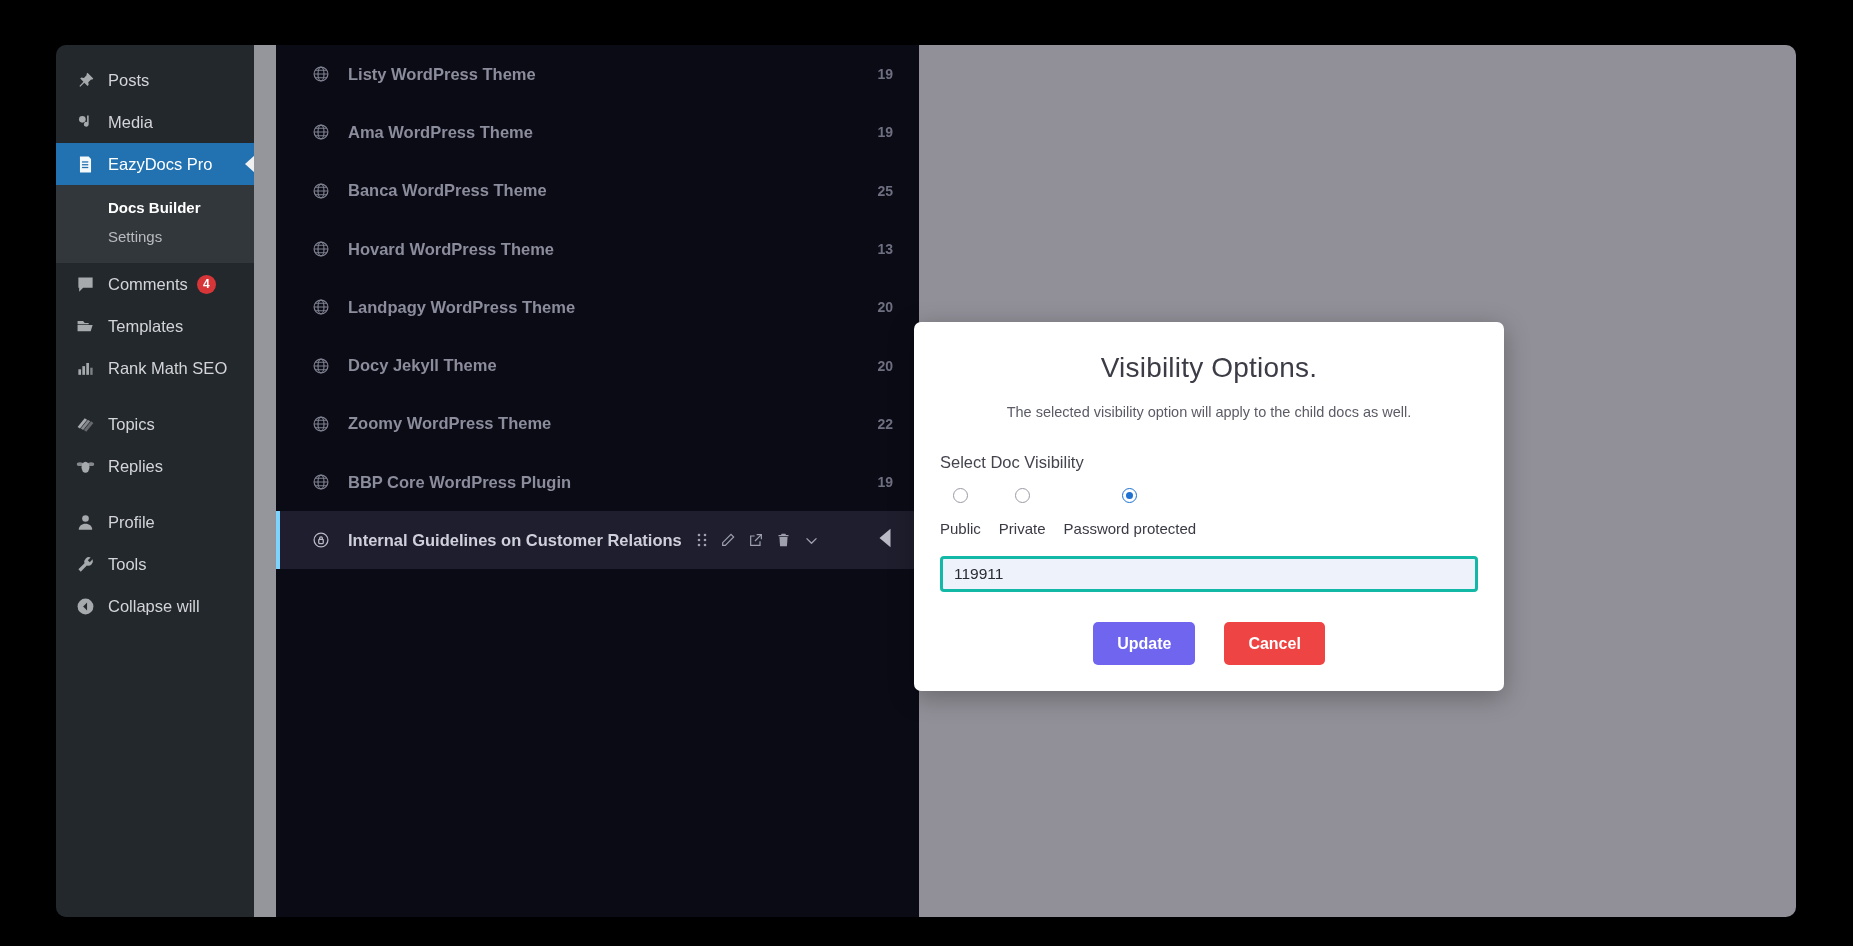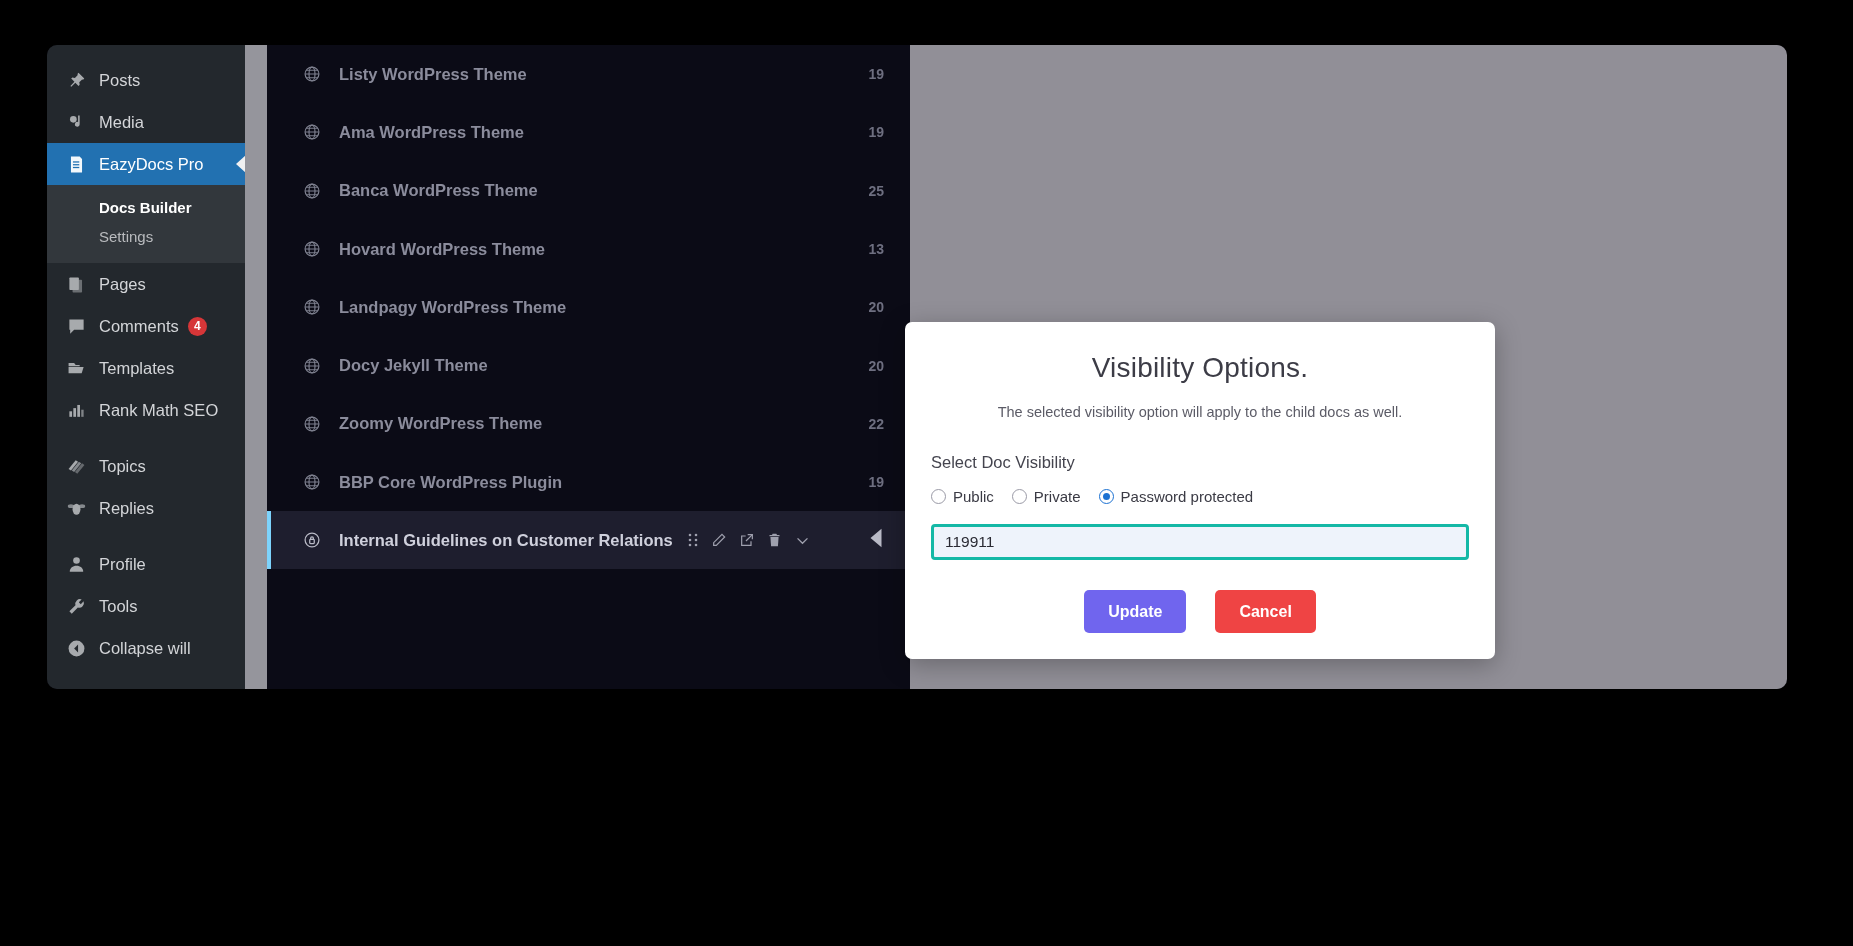--- a/index.html
+++ b/index.html
@@ -6,22 +6,22 @@
   html, body {
     width: 1853px; height: 946px;
     background: #000000;
     font-family: "Liberation Sans", sans-serif;
     overflow: hidden;
   }
 
   
   #app-window {
     position: absolute;
-    left: 47px; top: 45px;
-    width: 1740px; height: 644px;
+    left: 56px; top: 45px;
+    width: 1740px; height: 872px;
     border-radius: 10px;
     overflow: hidden;
     display: flex;
     background: #0d0d17;
   }
 
   
   #wp-sidebar {
     width: 198px;
     flex: 0 0 198px;
@@ -196,21 +196,21 @@
     color: #44444e;
   }
   .radio-row {
     display: flex;
     align-items: center;
     gap: 18px;
     margin-top: 16px;
     font-size: 15px;
     color: #3a3a44;
   }
-  .radio-opt { display: flex; align-items: center; gap: 7px; cursor: pointer; }
+  .radio-opt { display: flex; align-items: center; gap: 17px; cursor: pointer; flex-direction: column; }
   .radio-dot {
     width: 15px; height: 15px;
     border-radius: 50%;
     border: 1.5px solid #9a9aa6;
     background: #fff;
     position: relative;
     flex: 0 0 15px;
   }
   .radio-opt.checked .radio-dot {
     border-color: #1d72d2;
@@ -298,29 +298,20 @@
 
     <div class="submenu">
       <div class="submenu-item current">
         <span>Docs Builder</span>
       </div>
       <div class="submenu-item">
         <span>Settings</span>
       </div>
     </div>
 
-    <div class="menu-item">
-      <span class="mi-icon">
-        <svg width="19" height="19" viewBox="0 0 24 24" fill="currentColor">
-            <rect x="3" y="3" width="12" height="16" rx="1"></rect>
-            <rect x="7" y="6" width="12" height="16" rx="1" opacity=".55"></rect>
-          </svg>
-      </span>
-      <span class="mi-label">Pages</span>
-    </div>
 
     <div class="menu-item">
       <span class="mi-icon">
         <svg width="19" height="19" viewBox="0 0 24 24" fill="currentColor">
             <path d="M3 3h18v13H9l-5 5v-5H3z"></path>
           </svg>
       </span>
       <span class="mi-label">Comments</span>
       <span class="badge-count">4</span>
     </div>

